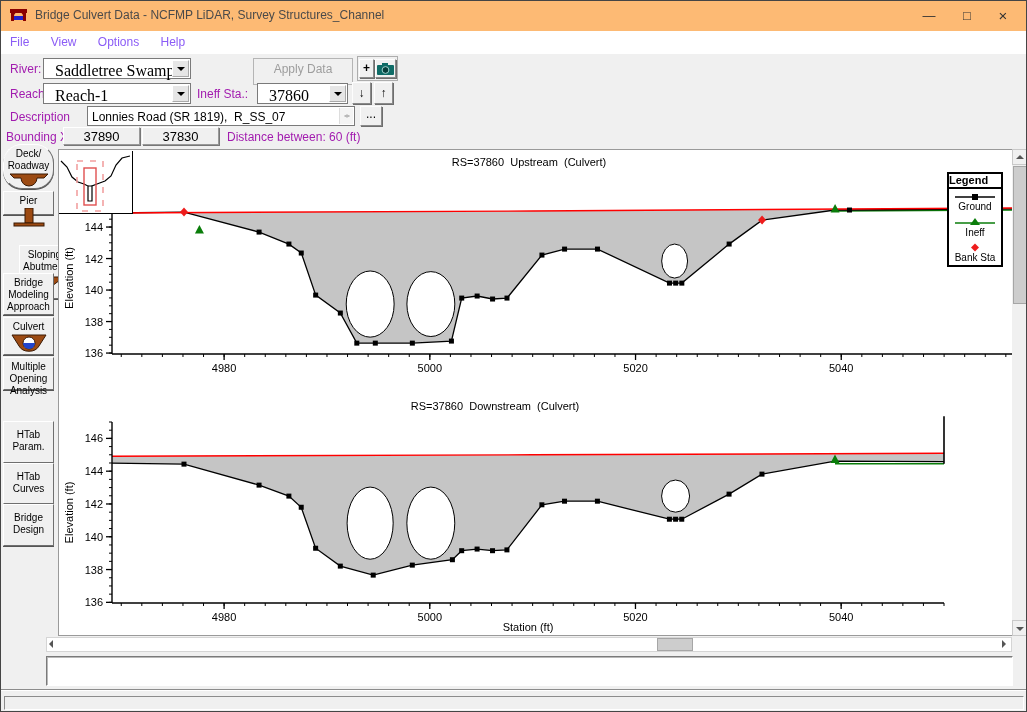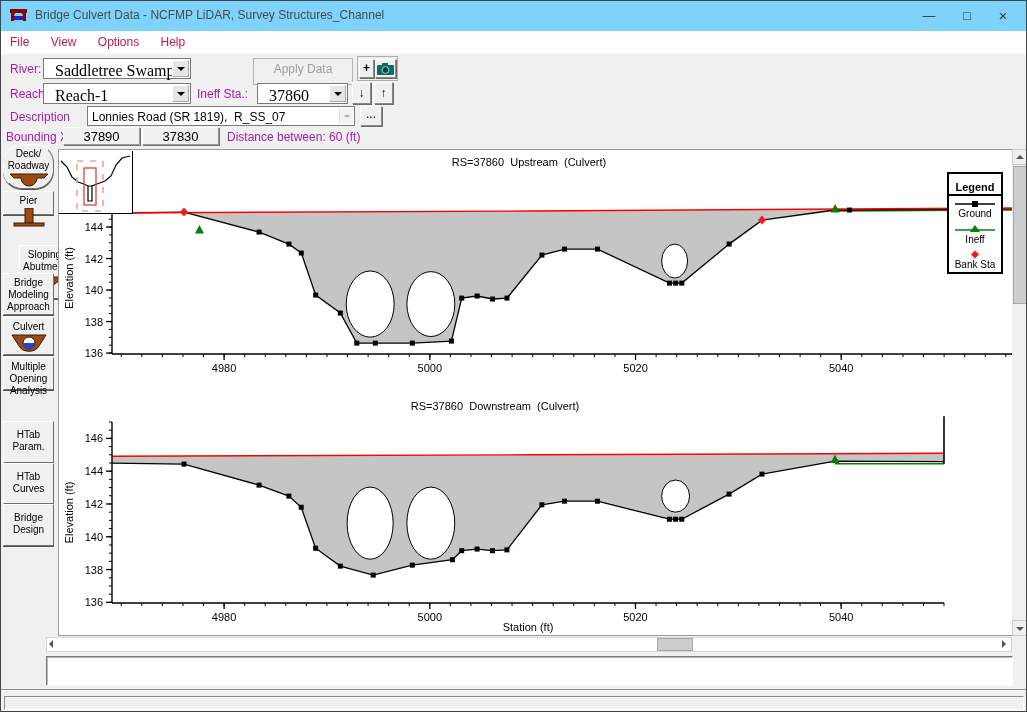--- a/index.html
+++ b/index.html
@@ -3,28 +3,28 @@
 <meta charset="utf-8">
 <style>
   * { margin:0; padding:0; box-sizing:border-box; }
   html,body { background:#888; }
   body { font-family:"Liberation Sans", sans-serif; }
   #window {
     position:relative; width:1027px; height:712px; background:#f0f0f0;
     border:1px solid #454545; overflow:hidden; font-size:12px; color:#000;
   }
   
-  .titlebar { position:absolute; left:0; top:0; width:100%; height:30px; background:#7dd3fc; }
+  .titlebar { position:absolute; left:0; top:0; width:100%; height:30px; background:#fdba74; }
   .titlebar .appicon { position:absolute; left:9px; top:7px; width:17px; height:15px; }
   .titlebar .title { position:absolute; left:34px; top:7px; font-size:12px; color:#4a4a4a; white-space:pre; }
   .winbtn { position:absolute; top:0; width:34px; height:30px; text-align:center; line-height:30px; color:#333; font-size:13px; }
   .winbtn.min { right:80px; } .winbtn.max { right:42px; } .winbtn.close { right:6px; font-size:15px; }
   
   .menubar { position:absolute; left:0; top:30px; width:100%; height:23px; background:#ffffff; }
-  .menuitem { display:inline-block; padding:4px 9px 0 9px; font-size:12px; color:#be185d; }
+  .menuitem { display:inline-block; padding:4px 9px 0 9px; font-size:12px; color:#8b5cf6; }
   
   .ctl { position:absolute; font-size:12px; }
   .lbl { color:#a21caf; }
   .combo { position:absolute; background:#fff; border:1px solid #7a7a7a; height:21px; }
   .combo .val { position:absolute; left:11px; top:3px; font-size:16px; white-space:pre;font-family:Liberation Serif, serif; }
   .combo .drop { position:absolute; right:1px; top:1px; bottom:1px; width:17px; background:#e6e6e6;
     border:1px solid #aaa; border-top-color:#fff; border-left-color:#fff; }
   .combo .drop:after { content:""; position:absolute; left:4px; top:6px; border:4px solid transparent; border-top-color:#000; }
   .btn { position:absolute; background:#f0f0f0; border:1px solid #8a8a8a;
     border-top-color:#fdfdfd; border-left-color:#fdfdfd; box-shadow:1px 1px 0 #6e6e6e;
@@ -40,21 +40,21 @@
   .spin:after  { content:""; position:absolute; left:4px; bottom:3px; border:3px solid transparent; border-top-color:#b9b9b9; }
   
   .sbtn { position:absolute; left:2px; width:51px; background:#f0f0f0;
     border:1px solid #6f6f6f; border-top-color:#fff; border-left-color:#fff;
     box-shadow:0 1px 0 #555; font-size:10px; text-align:center; line-height:12px; padding-top:3px; }
   .sbtn svg { display:block; margin:1px auto 0 auto; }
   
   #plotpanel { position:absolute; left:57px; top:148px; width:955px; height:487px; background:#fff; border:1px solid #9a9a9a; }
   #plots { position:absolute; left:0; top:0; }
   #legendbox { position:absolute; left:888px; top:22px; width:56px; background:#fff; border:2px solid #000; z-index:5; }
-  #legendbox .ltitle { font-weight:bold; font-size:11px; text-align:center; border-bottom:2px solid #000; padding:7px 0 1px 0; }
+  #legendbox .ltitle { font-weight:bold; font-size:11px; text-align:left; border-bottom:2px solid #000; padding:0 0 1px 0; }
   .lentry { text-align:center; font-size:10px; line-height:11px; padding-bottom:2px; }
   .lentry svg { display:block; margin:3px auto 0 auto; }
   #thumb { position:absolute; left:0px; top:1px; width:74px; height:63px; background:#fff;
     border-right:1px solid #000; border-bottom:1px solid #000; z-index:5; }
   
   .vscroll { position:absolute; left:1011px; top:148px; width:16px; height:487px; background:#f0f0f0; }
   .hscroll { position:absolute; left:45px; top:636px; width:966px; height:15px; background:#f8f8f8; border:1px solid #d5d5d5; }
   .sbtn-arrow { position:absolute; background:#f0f0f0; border:1px solid #c9c9c9; }
   .tri { position:absolute; width:0; height:0; border:4px solid transparent; }
   .thumbtn { position:absolute; background:#cdcdcd; border:1px solid #a6a6a6; }

